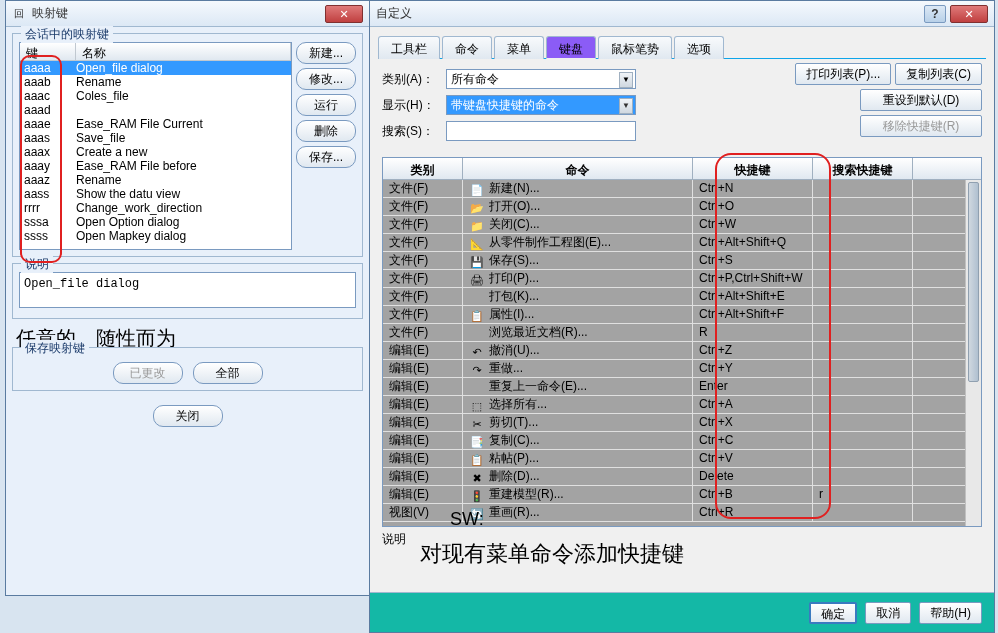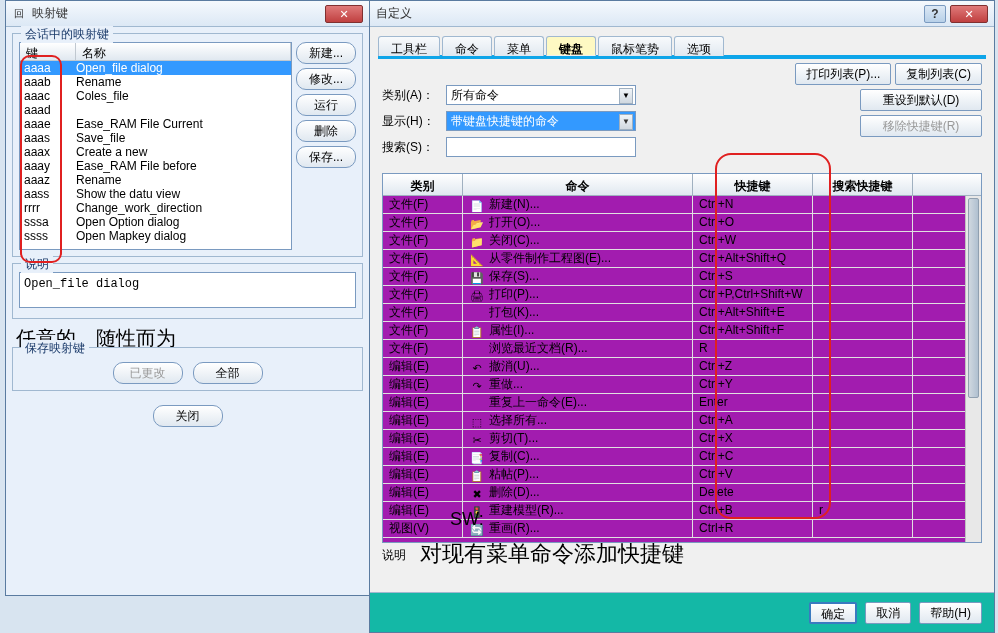--- a/index.html
+++ b/index.html
@@ -26,35 +26,35 @@
 .kr-key{width:56px;padding-left:4px}
 .kr-name{flex:1}
 .btns-col{width:60px;display:flex;flex-direction:column;gap:4px}
 .btn{height:22px;background:linear-gradient(#fff,#e0e8f0);border:1px solid #7a9ac0;border-radius:10px;text-align:center;line-height:20px;cursor:pointer}
 .desc-box{background:#fff;border:1px solid #7a9ac0;height:36px;padding:4px;font-family:"Courier New",monospace}
 .red-anno{color:#000000;font-size:20px;position:absolute}
 .save-row{display:flex;gap:10px;justify-content:center;margin-top:6px}
 .btn-wide{width:70px}
 .btn-dis{color:#999}
 .close-row{text-align:center;margin-top:14px}
-.tabs{display:flex;border-bottom:4px solid #0ea5e9;margin:8px 8px 16px;height:24px}
+.tabs{display:flex;border-bottom:1px solid #0ea5e9;margin:8px 8px 0;height:24px}
 .tab{padding:4px 12px;border:1px solid #a0b8d0;border-bottom:none;background:linear-gradient(#f8fafc,#e0e8f0);margin-right:2px;cursor:pointer;border-radius:3px 3px 0 0;position:relative;top:1px}
-.tab.active{background:#fef9c3;border-bottom:1px solid #f0f0f0;font-weight:bold}
+.tab.active{background:#8b5cf6;border-bottom:1px solid #f0f0f0;font-weight:normal}
 .form-area{padding:10px 12px}
 .form-row{display:flex;align-items:center;margin-bottom:6px;gap:8px}
 .form-row label{width:56px}
 .combo{flex:0 0 190px;height:20px;border:1px solid #7a9ac0;background:#fff;display:flex;align-items:flex-end;padding:0 4px;position:relative}
 .combo .arrow{position:absolute;right:2px;width:14px;height:16px;background:linear-gradient(#f0f4f8,#d0d8e0);border:1px solid #a0b0c0;text-align:center;line-height:14px;font-size:8px}
 .combo.sel-hl{background:#3399ff;color:#fff}
 .search-inp{flex:0 0 190px;height:20px;border:1px solid #7a9ac0;background:#fff;padding:0 4px}
 .right-btns{position:absolute;right:12px;top:62px;display:flex;flex-direction:column;gap:4px;align-items:flex-end}
 .right-btns .row1{display:flex;gap:4px}
 .btn-r{height:22px;padding:0 10px;background:linear-gradient(#fff,#e0e8f0);border:1px solid #7a9ac0;border-radius:2px;cursor:pointer;line-height:20px}
 .btn-r.dis{color:#999}
-.grid{margin:0 12px;border:1px solid #7a9ac0;background:#a21caf;height:370px;overflow:hidden;position:relative}
+.grid{margin:0 12px;border:1px solid #7a9ac0;background:#a3a3a3;height:370px;overflow:hidden;position:relative}
 .grid-head{display:flex;background:linear-gradient(#fff,#e0e8f0);border-bottom:1px solid #a0b0c0;height:22px;font-weight:bold}
 .grid-head div{border-right:1px solid #a0b0c0;padding:4px 6px;text-align:center}
 .gc1{width:80px}.gc2{width:230px}.gc3{width:120px}.gc4{width:100px}
 .grid-body{overflow-y:auto;height:346px}
 .grid-row{display:flex;height:18px;border-bottom:1px solid #e0e0e0;line-height:17px}
 .grid-row div{border-right:1px solid #e0e0e0;padding:0 6px;overflow:hidden;white-space:nowrap}
 .gr-ico{width:16px;height:14px;display:inline-block;vertical-align:middle;margin-right:4px;font-size:11px;text-align:center}
 .desc-lbl{margin:4px 12px}
 .bottom-bar{position:absolute;bottom:0;left:0;right:0;height:40px;border-top:1px solid #a0b8d0;background:#14b8a6;display:flex;align-items:center;justify-content:flex-end;gap:8px;padding:0 12px}
 .red-circle{position:absolute;border:2px solid #e02020;border-radius:10px;pointer-events:none}

